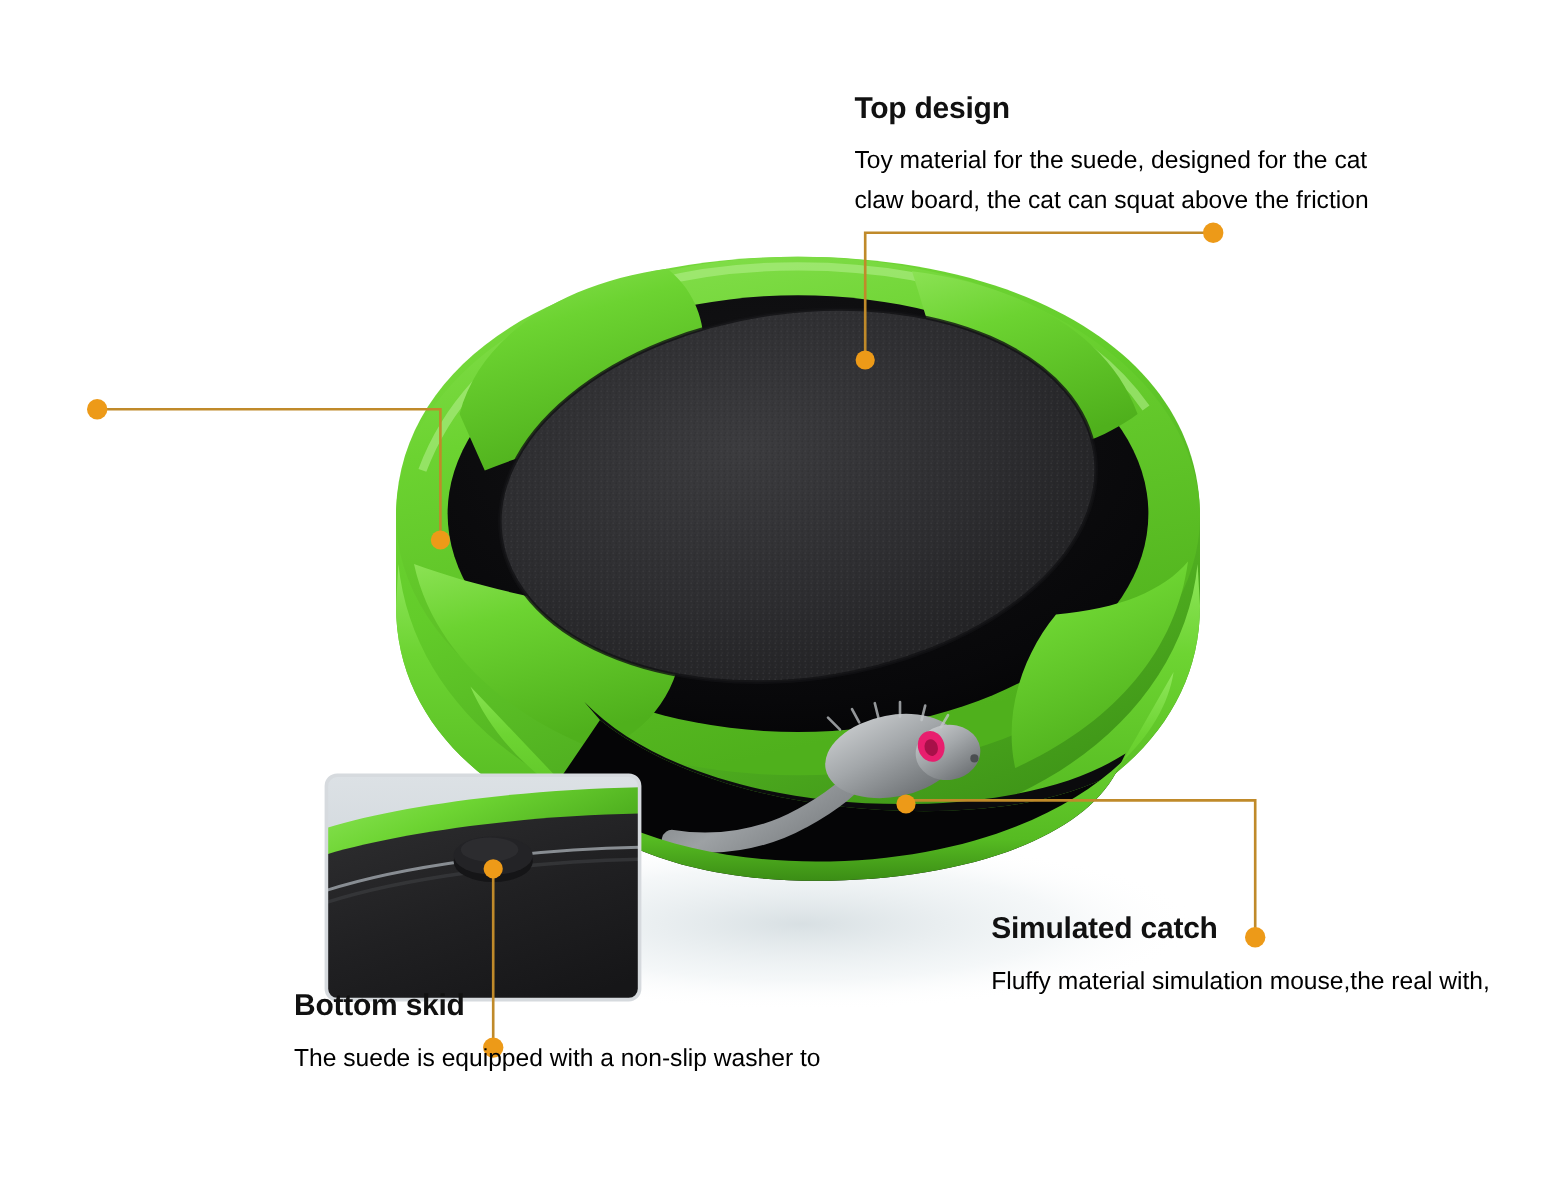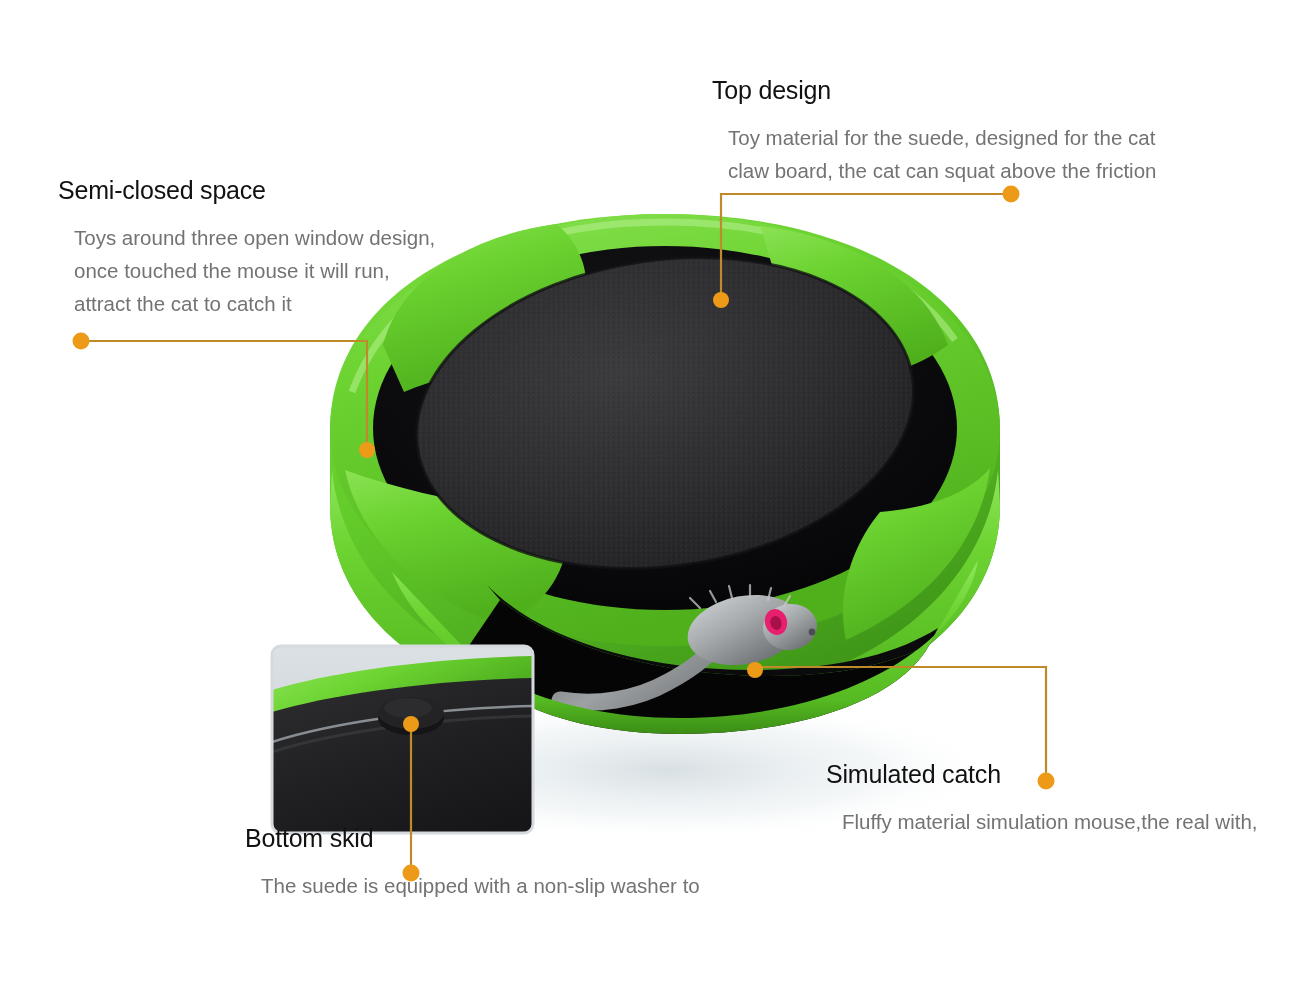--- a/index.html
+++ b/index.html
@@ -14,33 +14,33 @@
     background: #ffffff;
     overflow: hidden;
     font-family: "Liberation Sans", sans-serif;
     color: #1a1a1a;
   }
 
   
   .callout { position: absolute; }
   .callout-title {
     font-size: 25px;
-    font-weight: normal;
+    font-weight: bold;
     letter-spacing: -0.2px;
     color: #111111;
     line-height: 1.15;
     margin: 0 0 12px 0;
     white-space: nowrap;
   }
   .callout-body {
     font-size: 20.5px;
     font-weight: 400;
-    color: #737373;
+    color: #000000;
     line-height: 1.62;
-    margin: 16px;
+    margin: 0;
   }
   .callout-body span { display: block; white-space: nowrap; }
 
   #callout-semi-closed { left: 58px;  top: 176px; }
   #callout-top-design  { left: 712px; top: 76px;  }
   #callout-simulated   { left: 826px; top: 760px; }
   #callout-bottom-skid { left: 245px; top: 824px; }
 
   
   #product-illustration,
@@ -280,28 +280,20 @@
     <circle cx="367" cy="450" r="8"></circle>
     <circle cx="1011" cy="194" r="8.5"></circle>
     <circle cx="721" cy="300" r="8"></circle>
     <circle cx="1046" cy="781" r="8.5"></circle>
     <circle cx="755" cy="670" r="8"></circle>
     <circle cx="411" cy="873" r="8.5"></circle>
     <circle cx="411" cy="724" r="8"></circle>
   </g>
 </svg>
 
-<div class="callout" id="callout-semi-closed">
-  <div class="callout-title">Semi-closed space</div>
-  <div class="callout-body">
-    <span>Toys around three open window design,</span>
-    <span>once touched the mouse it will run,</span>
-    <span>attract the cat to catch it</span>
-  </div>
-</div>
 
 <div class="callout" id="callout-top-design">
   <div class="callout-title">Top design</div>
   <div class="callout-body">
     <span>Toy material for the suede, designed for the cat</span>
     <span>claw board, the cat can squat above the friction</span>
   </div>
 </div>
 
 <div class="callout" id="callout-simulated">

